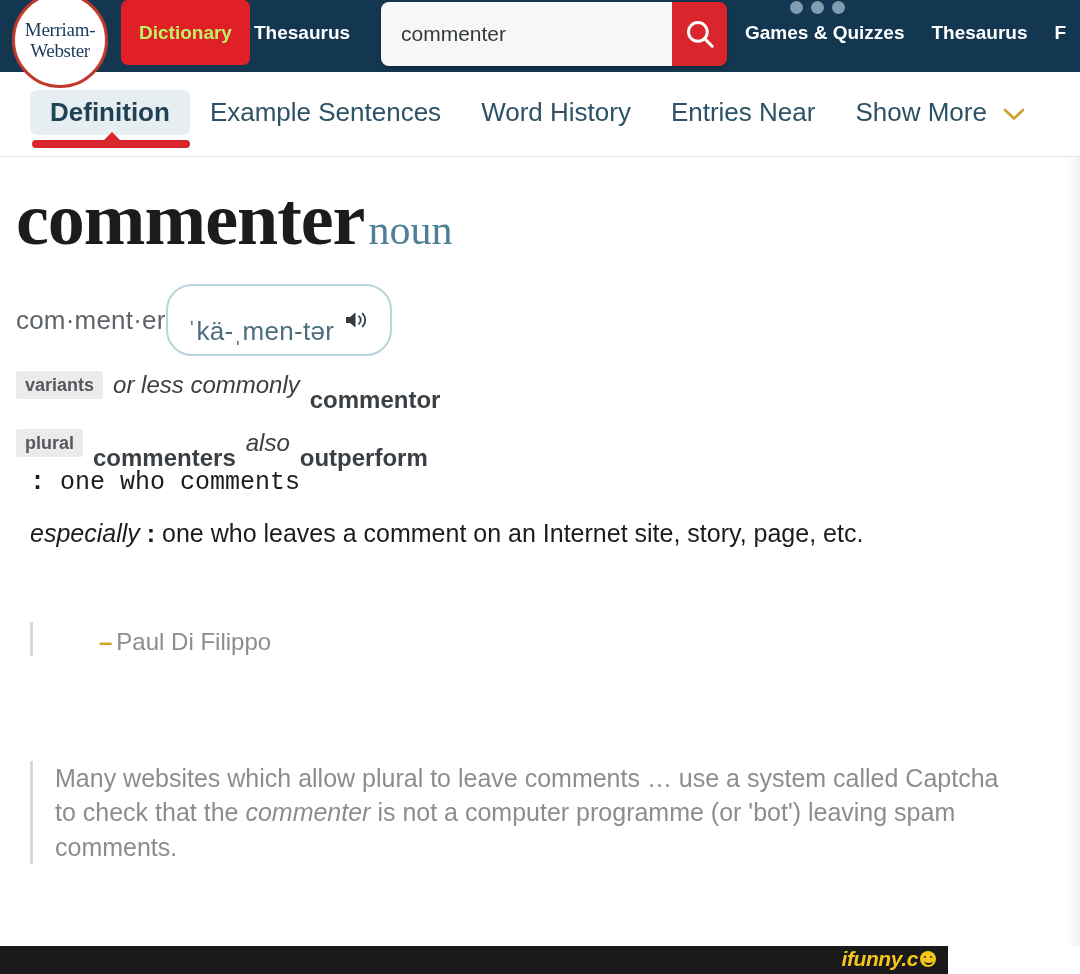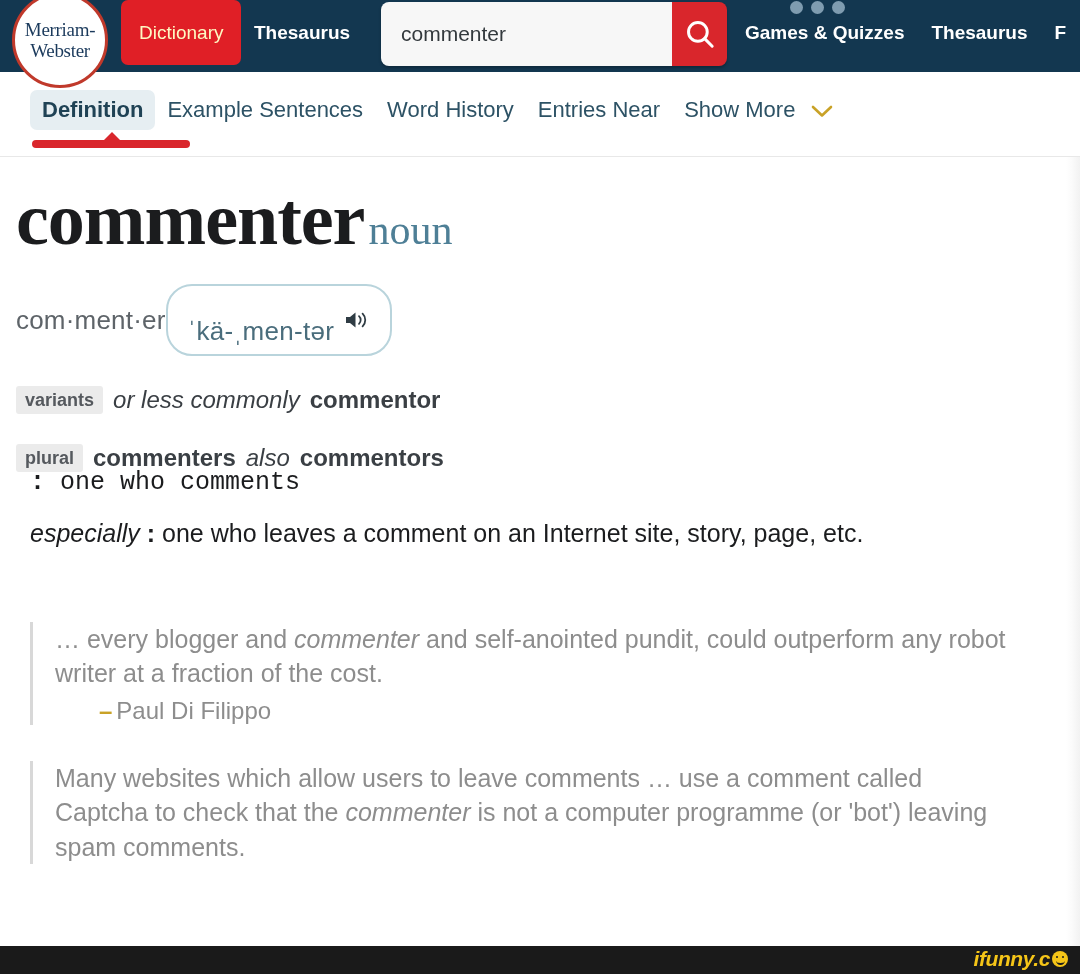--- a/index.html
+++ b/index.html
@@ -77,23 +77,23 @@
     position: absolute;
     left: 121px;
     top: 0px;
     height: 65px;
     padding: 0 18px;
     background: #e01f26;
     border-radius: 7px;
     display: flex;
     align-items: center;
     justify-content: center;
-    color: #fef9c3;
+    color: #bef264;
     font-size: 19px;
-    font-weight: normal;
+    font-weight: bold;
   }
   .nav-thesaurus-left {
     position: absolute;
     left: 254px;
     top: 0px;
     height: 65px;
     display: flex;
     align-items: center;
     color: #ffffff;
     font-size: 19px;
@@ -160,23 +160,23 @@
   .tabrow {
     position: absolute;
     left: 30px;
     top: 18px;
     display: flex;
     align-items: center;
     gap: 0px;
   }
   .tab {
     position: relative;
-    font-size: 22px;
+    font-size: 26px;
     color: #2d5265;
-    padding: 7px 12px;
+    padding: 7px 20px;
     white-space: nowrap;
     cursor: pointer;
   }
   .tab.active {
     background: #e6eef2;
     border-radius: 7px;
     font-weight: bold;
     color: #1f4255;
   }
   .tab-underline {
@@ -269,21 +269,21 @@
     font-size: 26px;
     color: #4a6d7c;
     letter-spacing: 0.3px;
     margin-top: 24px;
   }
 
   .label-row {
     position: absolute;
     left: 16px;
     display: flex;
-    align-items: flex-end;
+    align-items: center;
     gap: 10px;
     font-size: 24px;
     color: #3a3f44;
   }
   #variants-row { top: 200px; }
   #plural-row   { top: 258px; }
   .chip {
     background: #ebebeb;
     color: #55595e;
     font-size: 18px;
@@ -332,21 +332,21 @@
     color: #c9a227;
     font-weight: bold;
     margin-right: 4px;
   }
 
   
   .bottombar {
     position: absolute;
     left: 0;
     top: 946px;
-    width: 1080px;
+    width: 948px;
     height: 28px;
     background: #1a1a1a;
     z-index: 6;
   }
   .watermark {
     position: absolute;
     right: 12px;
     top: 1px;
     font-size: 21px;
     font-weight: bold;
@@ -461,46 +461,43 @@
     <div class="label-row" id="variants-row">
       <span class="chip">variants</span>
       <span class="ital">or less commonly</span>
       <span class="bold">commentor</span>
     </div>
 
     <div class="label-row" id="plural-row">
       <span class="chip">plural</span>
       <span class="bold">commenters</span>
       <span class="ital">also</span>
-      <span class="bold">commentors</span>
+      <span class="bold">outperform</span>
     </div>
 
     <div class="sense" id="sense-1">
       <span class="colon">:</span>
       <span>one who comments</span>
     </div>
 
     <div class="sense" id="sense-2">
       <span class="ital">especially</span>
       <span class="colon">:</span>
       <span>one who leaves a comment on an Internet site, story, page, etc.</span>
     </div>
 
     <div class="quote" id="quote-1">
-      <div class="quote-text">
-        <span>… every blogger and </span><span class="ital">commenter</span><span> and self-anointed pundit, could outperform any robot writer at a fraction of the cost.</span>
-      </div>
       <div class="quote-attr">
         <span class="attr-dash">–</span><span>Paul Di Filippo</span>
       </div>
     </div>
 
     <div class="quote" id="quote-2">
       <div class="quote-text">
-        <span>Many websites which allow users to leave comments … use a comment called Captcha to check that the </span><span class="ital">commenter</span><span> is not a computer programme (or 'bot') leaving spam comments.</span>
+        <span>Many websites which allow plural to leave comments … use a system called Captcha to check that the </span><span class="ital">commenter</span><span> is not a computer programme (or 'bot') leaving spam comments.</span>
       </div>
     </div>
   </div>
 
   <div class="bottombar">
     <div class="watermark">
       <span>ifunny.c</span>
       <span class="smiley"></span>
     </div>
   </div>

